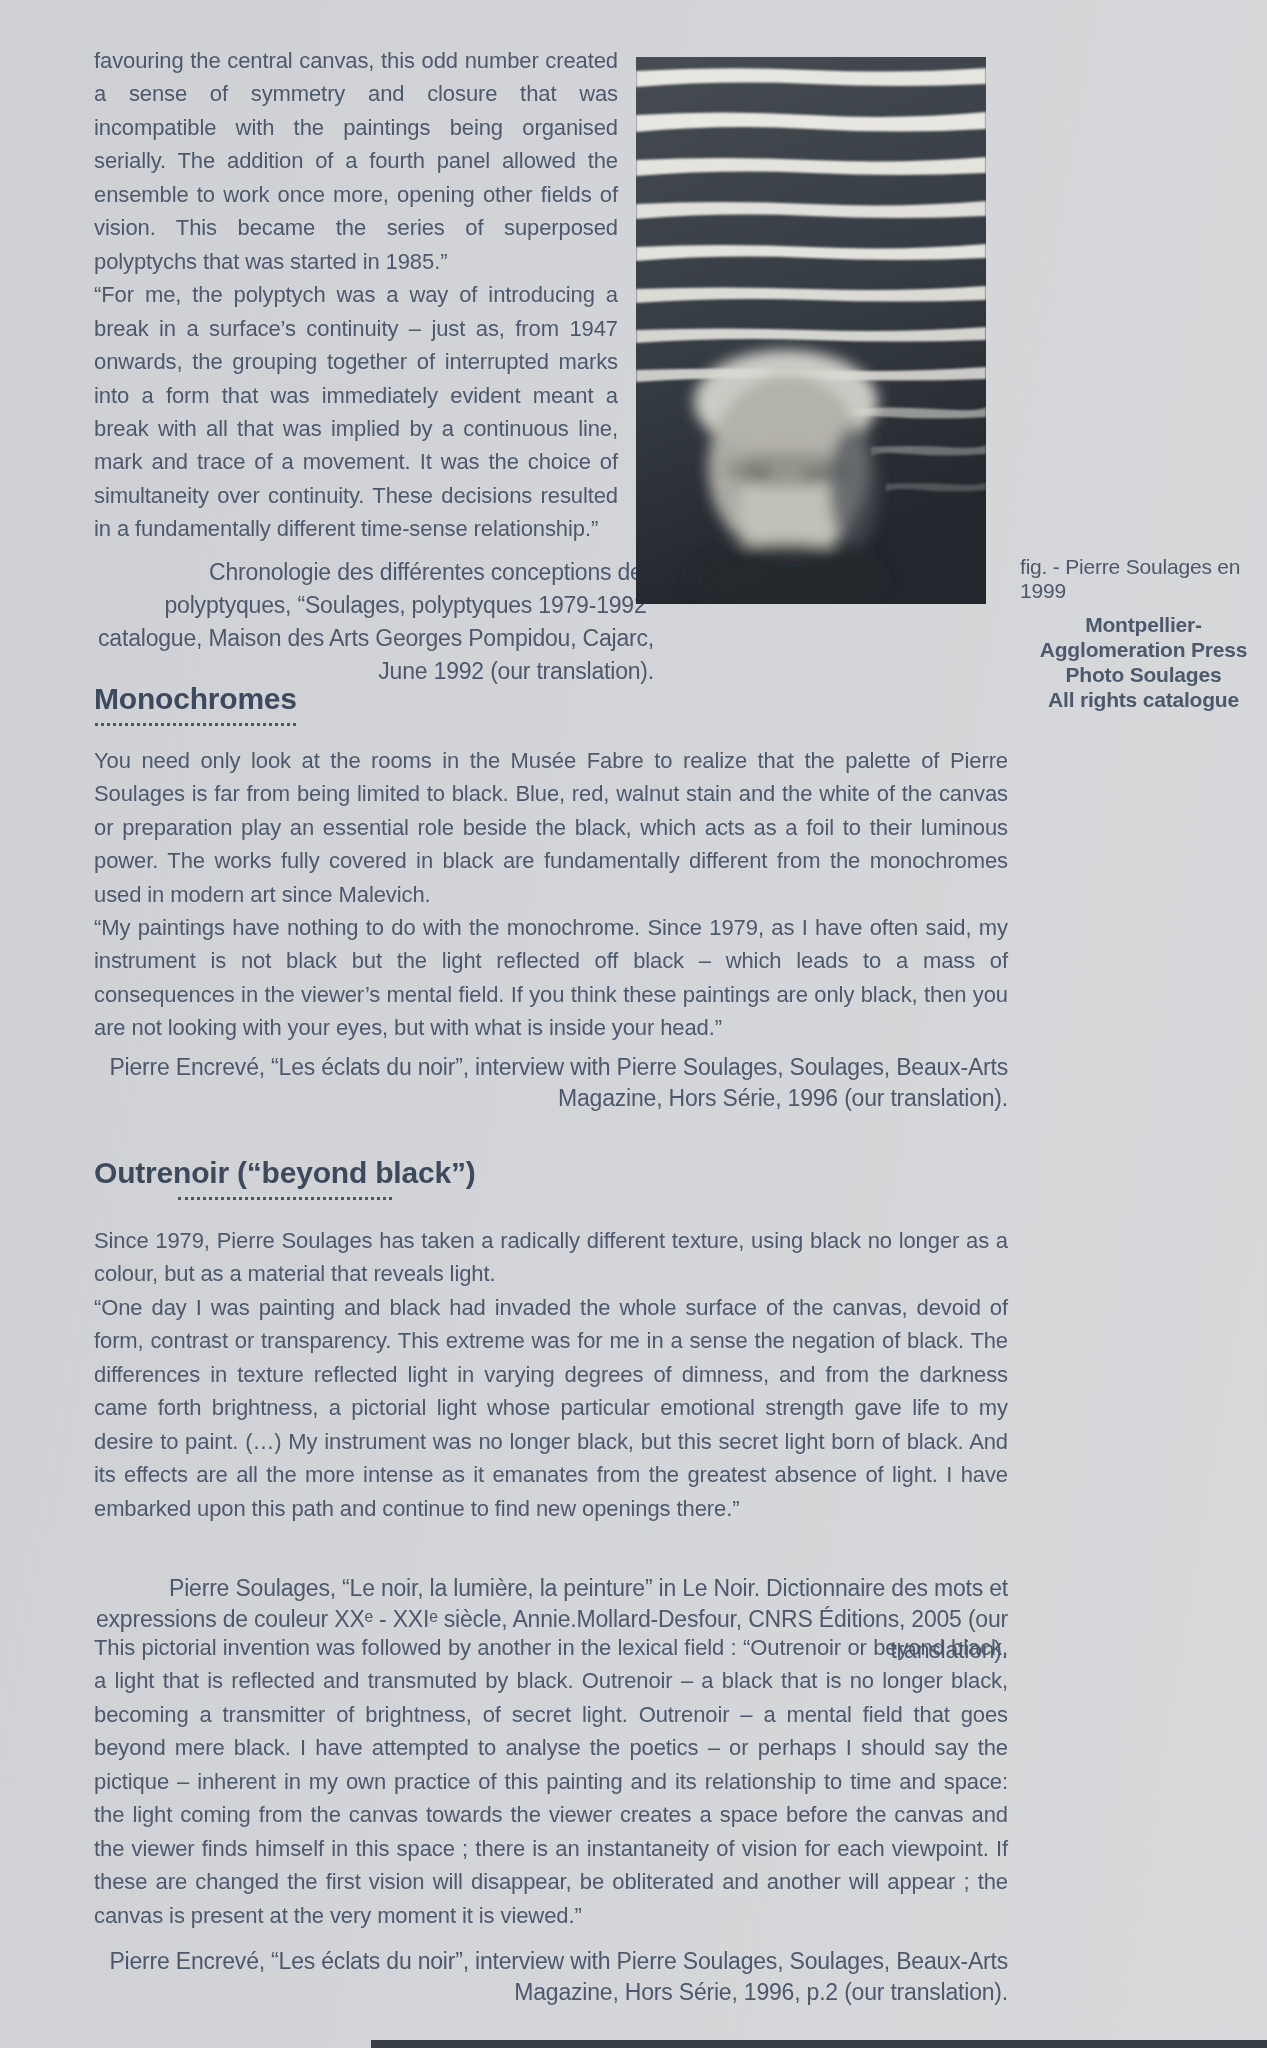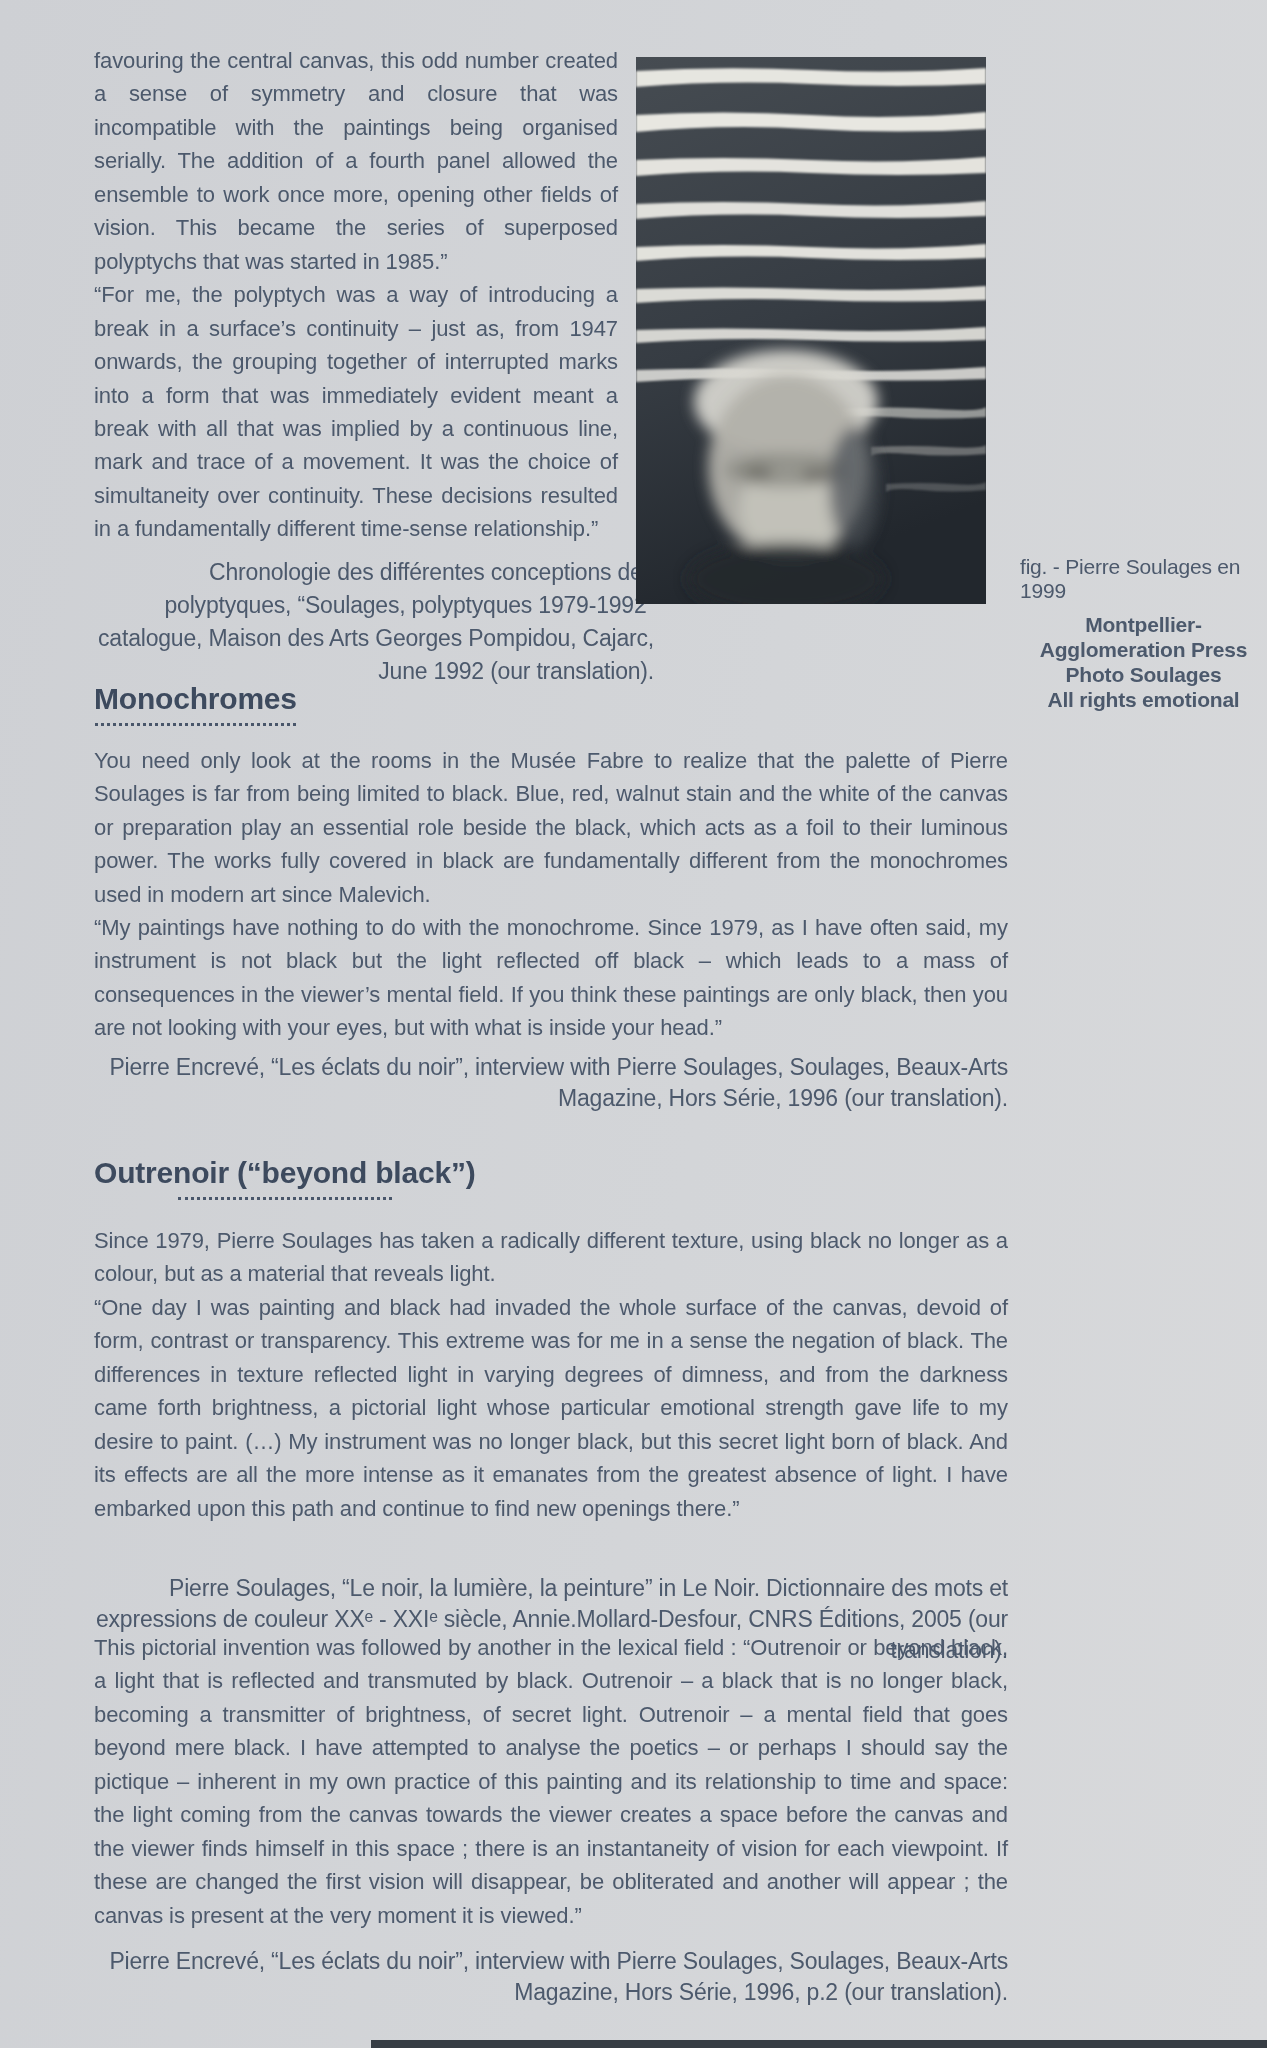--- a/index.html
+++ b/index.html
@@ -111,21 +111,21 @@
         <ellipse cx="218" cy="430" rx="25" ry="60" fill="#4a4f55" opacity="0.7"></ellipse>
         <ellipse cx="150" cy="522" rx="98" ry="36" fill="#23282e" opacity="0.9"></ellipse>
       </g>
     </svg>
   </div>
 
   <div class="abs fig-caption">
     <div class="fig-title">fig. -  Pierre Soulages en 1999</div>
     <div class="fig-credit">Montpellier-Agglomeration Press</div>
     <div class="fig-credit">Photo Soulages</div>
-    <div class="fig-credit">All rights emotional</div>
+    <div class="fig-credit">All rights catalogue</div>
   </div>
 
   <div class="abs heading-wrap mono-heading">
     <span class="hd under-full">Monochromes</span>
   </div>
   <p class="abs mono-para body-text">You need only look at the rooms in the Musée Fabre to realize that the palette of Pierre Soulages is far from being limited to black. Blue, red, walnut stain and the white of the canvas or preparation play an essential role beside the black, which acts as a foil to their luminous power. The works fully covered in black are fundamentally different from the monochromes used in modern art since Malevich.</p>
   <p class="abs mono-quote body-text">“My paintings have nothing to do with the monochrome. Since 1979, as I have often said, my instrument is not black but the light reflected off black – which leads to a mass of consequences in the viewer’s mental field. If you think these paintings are only black, then you are not looking with your eyes, but with what is inside your head.”</p>
   <p class="abs mono-citation citation">Pierre Encrevé, “Les éclats du noir”, interview with Pierre Soulages, Soulages, Beaux-Arts Magazine, Hors Série, 1996 (our translation).</p>
 
   <div class="abs heading-wrap outre-heading">

